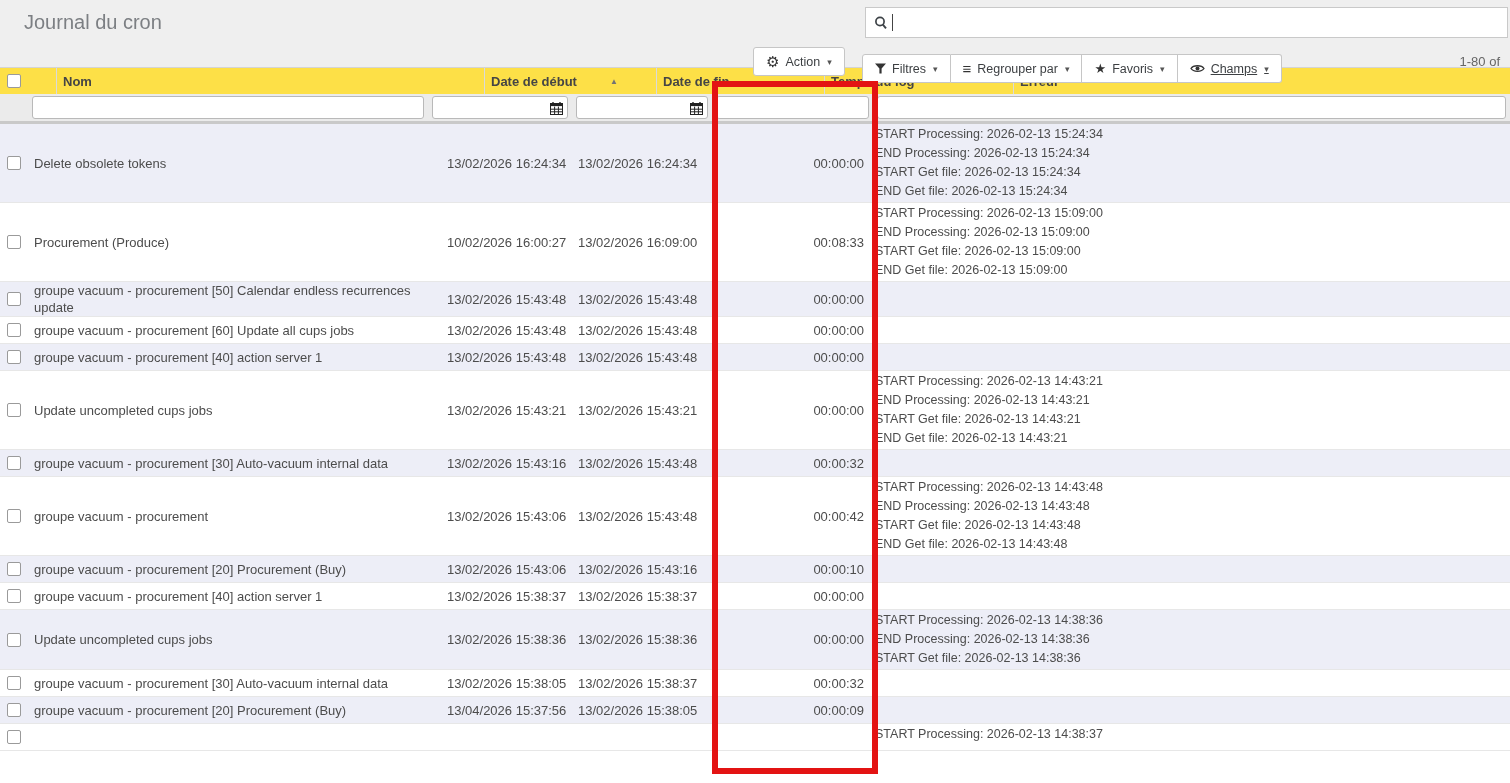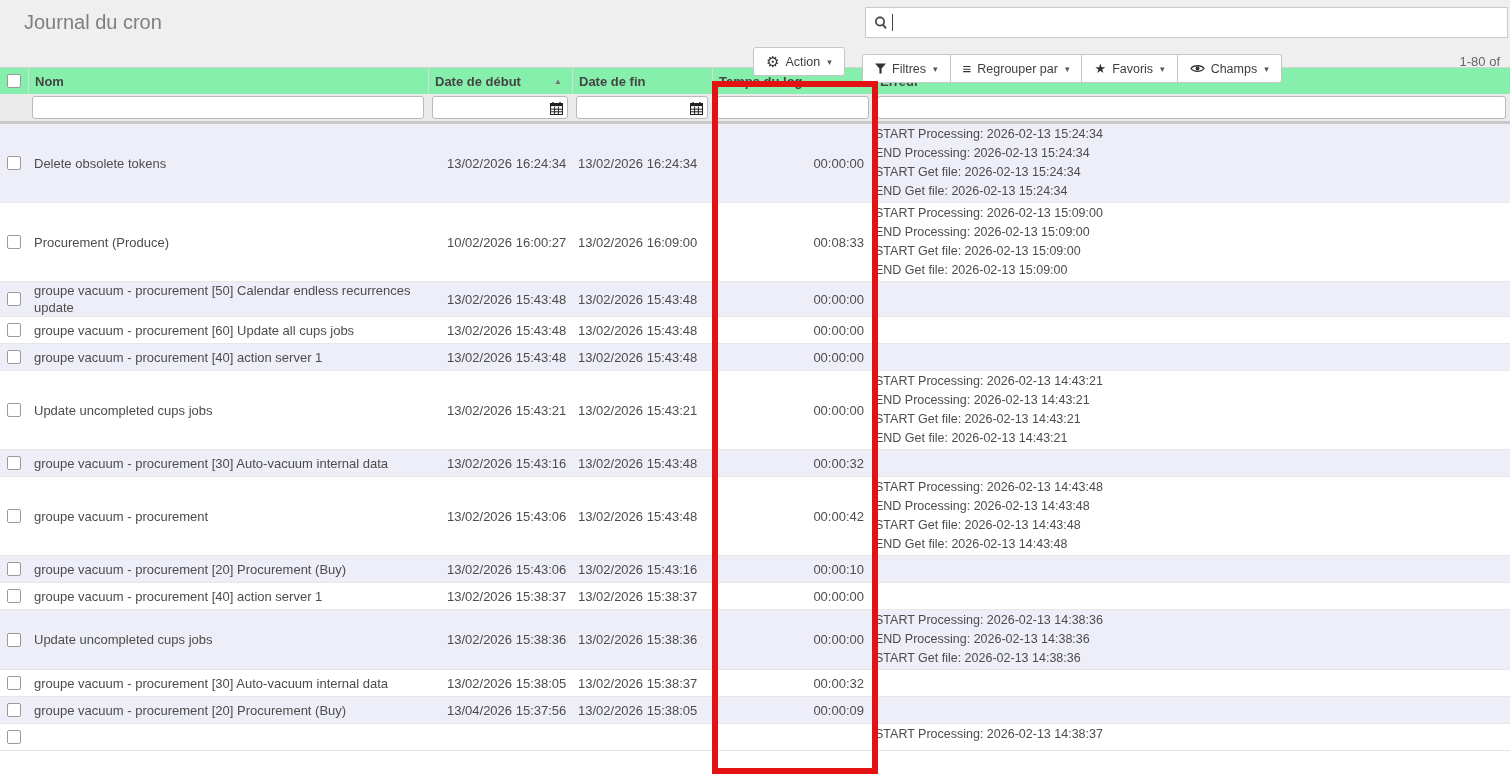--- a/index.html
+++ b/index.html
@@ -15,29 +15,29 @@
     background:transparent; padding-left:4px; }
   .caret { width:1px; height:17px; background:#444; margin-left:3px; }
   .btn { height:29px; background:#fff; border:1px solid #c6c6c6; border-radius:3px;
     font-size:12.5px; color:#3c3f42; display:inline-flex; align-items:center; gap:6px;
     padding:0 12px; cursor:pointer; white-space:nowrap; }
   .btn .dd { font-size:9px; color:#555; margin-left:1px; }
   .action-btn { position:absolute; left:753px; top:47px; }
   .btn-group { position:absolute; left:862px; top:47px; display:flex; }
   .btn-group .btn { border-radius:0; border-left-width:0;margin-top:7px; }
   .btn-group .btn:first-child { border-left-width:1px; border-radius:3px 0 0 3px; }
-  .btn-group .btn:last-child { border-radius:0 3px 3px 0; }
+  .btn-group .btn:last-child { border-radius:0 3px 3px 0;text-decoration:underline; }
   .pager { position:absolute; right:10px; top:54px; font-size:13px; color:#666; }
   .gear { font-size:15px; line-height:1; color:#333; }
   .star { font-size:13px; color:#333; }
   .bars { font-size:15px; color:#333; font-weight:bold; }
 
   .list-view { width:1510px; }
   .grid-row { display:grid; grid-template-columns:28px 400px 144px 140px 161px 1fr; }
-  .thead { background:#86efac; height:26px; }
+  .thead { background:#fde047; height:26px;gap:28px; }
   .thead .hcell { display:flex; align-items:center; font-size:13px; font-weight:bold;
     color:#454545; padding:0 6px; border-left:1px solid #dadada; overflow:hidden; }
   .thead .hcell:first-child { border-left:none; justify-content:center; }
   .sort-arrow { font-size:8px; color:#737373; margin-left:auto; padding-right:4px; }
   .filter-row { background:#ebebeb; height:30px; border-bottom:3px solid #c9c9c9; }
   .fcell { position:relative; display:flex; align-items:center; padding:0 4px; }
   .fcell input { width:100%; height:23px; border:1px solid #b9b9b9; border-radius:3px;
     font-size:12px; padding:0 4px; outline:none; background:#fff; }
   .fcell input.with-icon { padding-right:20px; }
   .cal-icon { position:absolute; right:9px; top:8px; pointer-events:none; }

